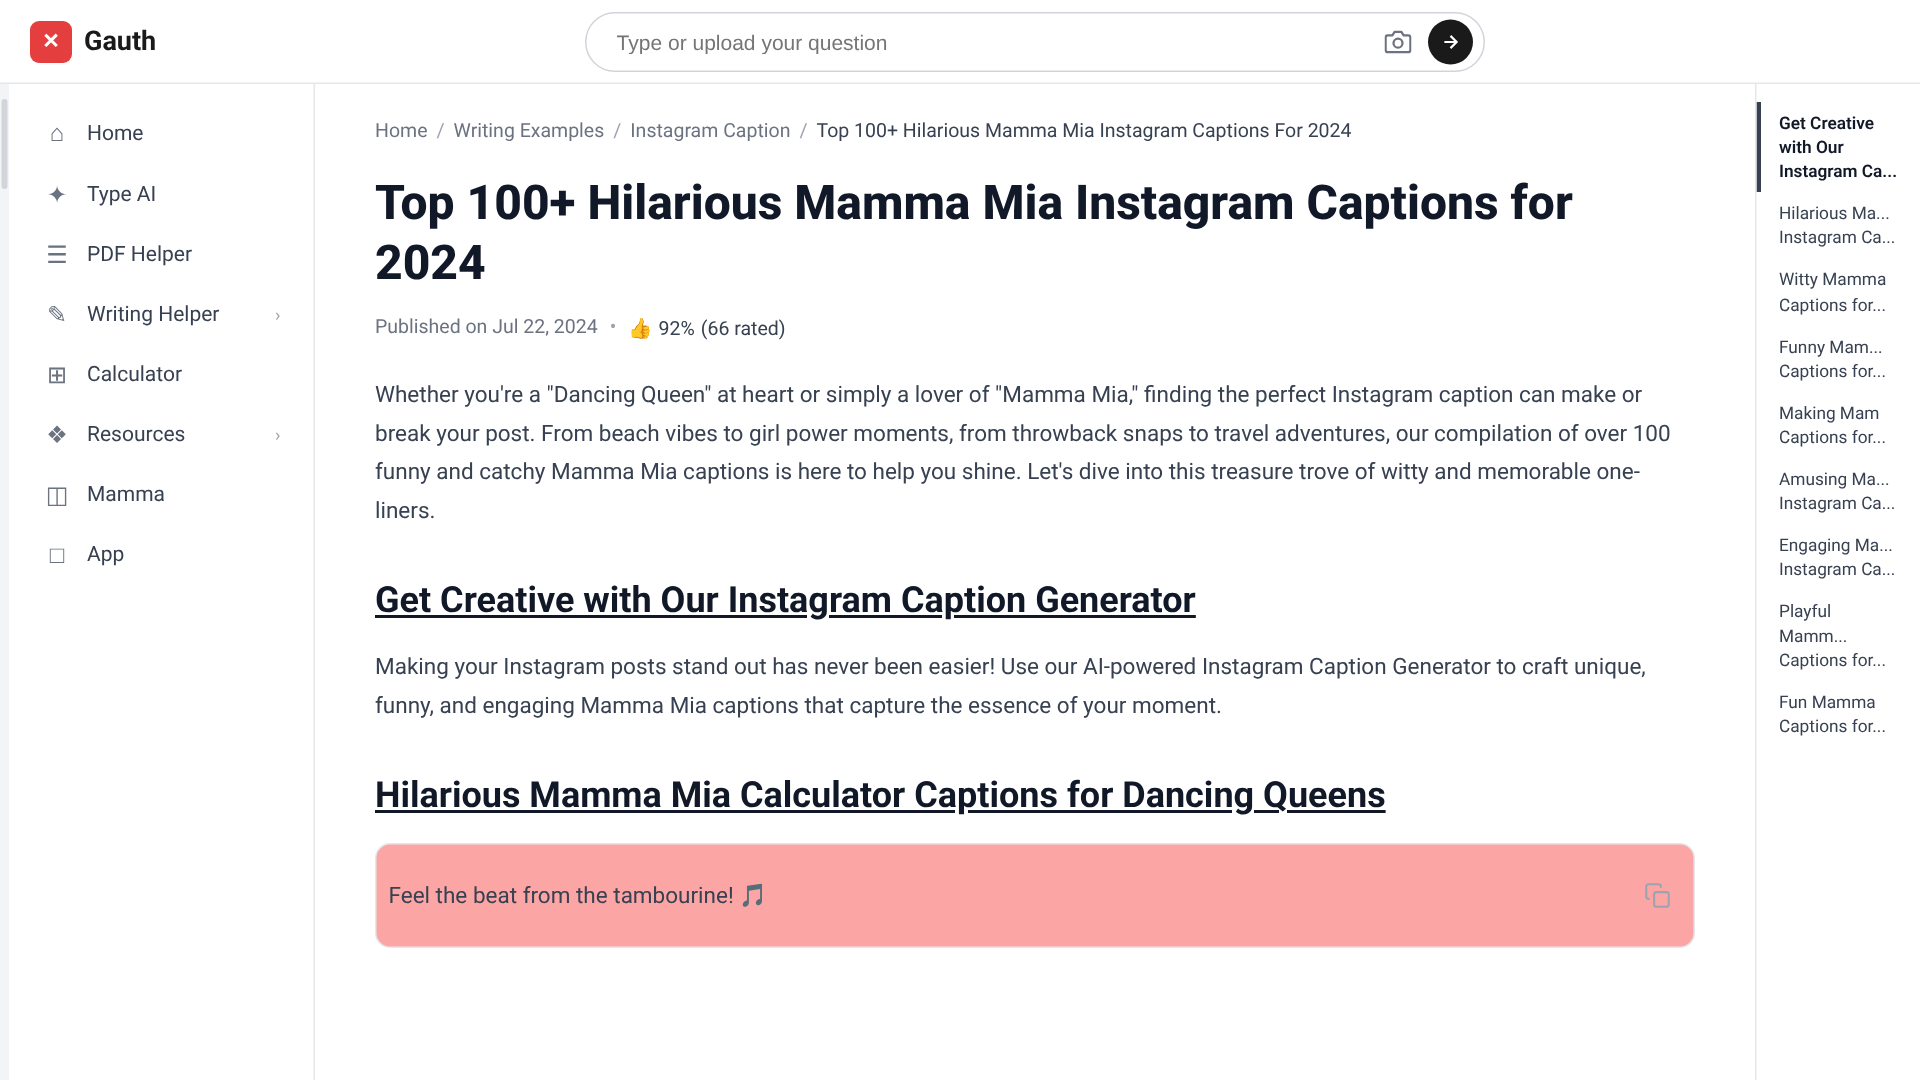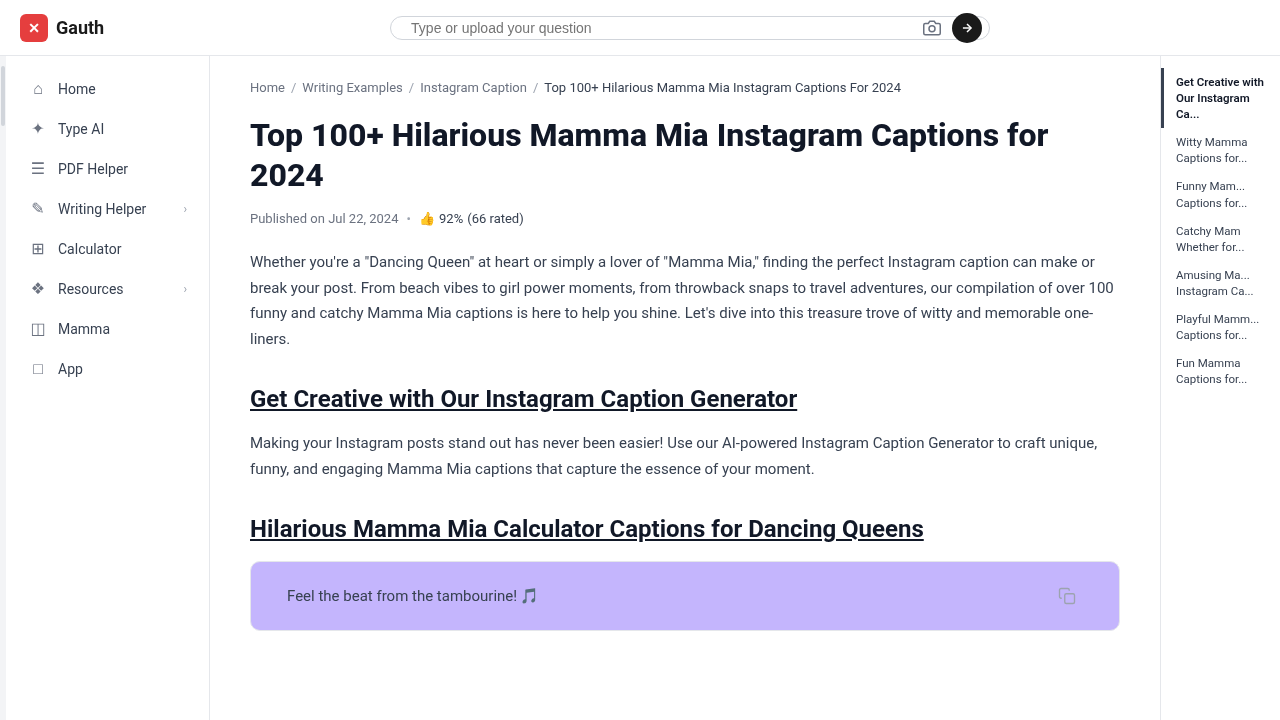--- a/index.html
+++ b/index.html
@@ -39,21 +39,21 @@
     .search-bar {
       flex: 1;
       max-width: 600px;
       margin: 0 auto;
       position: relative;
       display: flex;
       align-items: center;
     }
     .search-input {
       width: 100%;
-      height: 24px;
+      height: 40px;
       border: 1px solid #d1d5db;
       border-radius: 24px;
       padding: 0 80px 0 20px;
       font-size: 14px;
       color: #0c4a6e;
       outline: none;
       background: #fff;
     }
     .search-icons {
       position: absolute;
@@ -209,44 +209,44 @@
       color: #111827;
       margin-bottom: 16px;
       line-height: 1.3;
       text-decoration: underline;
     }
 
     
     .content-card {
       border: 1px solid #e5e7eb;
       border-radius: 10px;
-      padding: 18px 36px;
+      padding: 18px 8px;
       display: flex;
       align-items: center;
       justify-content: space-between;
       font-size: 15px;
       color: #374151;
-      background: #c4b5fd;
+      background: #fca5a5;
     }
     .copy-btn {
       width: 32px;
       height: 32px;
       background: none;
       border: none;
       cursor: pointer;
       display: flex;
       align-items: center;
       justify-content: center;
       color: #9ca3af;
       font-size: 18px;
     }
 
     
     .toc-sidebar {
-      width: 120px;
+      width: 110px;
       flex-shrink: 0;
       border-left: 1px solid #e5e7eb;
       overflow-y: auto;
       padding: 12px 0 12px 0;
       background: #fff;
     }
     .toc-item {
       padding: 6px 12px;
       font-size: 11.5px;
       color: #374151;
@@ -370,21 +370,23 @@
         <svg width="18" height="18" viewBox="0 0 24 24" fill="none" stroke="currentColor" stroke-width="1.8">
           <rect x="9" y="9" width="13" height="13" rx="2" ry="2"></rect>
           <path d="M5 15H4a2 2 0 0 1-2-2V4a2 2 0 0 1 2-2h9a2 2 0 0 1 2 2v1"></path>
         </svg>
       </button>
     </div>
   </div>
 
   <div class="toc-sidebar">
     <div class="toc-item active">Get Creative with Our Instagram Ca...</div>
+    <div class="toc-item">Hilarious Ma... Instagram Ca...</div>
     <div class="toc-item">Witty Mamma Captions for...</div>
     <div class="toc-item">Funny Mam... Captions for...</div>
-    <div class="toc-item">Catchy Mam Whether for...</div>
+    <div class="toc-item">Making Mam Captions for...</div>
     <div class="toc-item">Amusing Ma... Instagram Ca...</div>
+    <div class="toc-item">Engaging Ma... Instagram Ca...</div>
     <div class="toc-item">Playful Mamm... Captions for...</div>
     <div class="toc-item">Fun Mamma Captions for...</div>
   </div>
 
 </div>
 
 </body></html>

